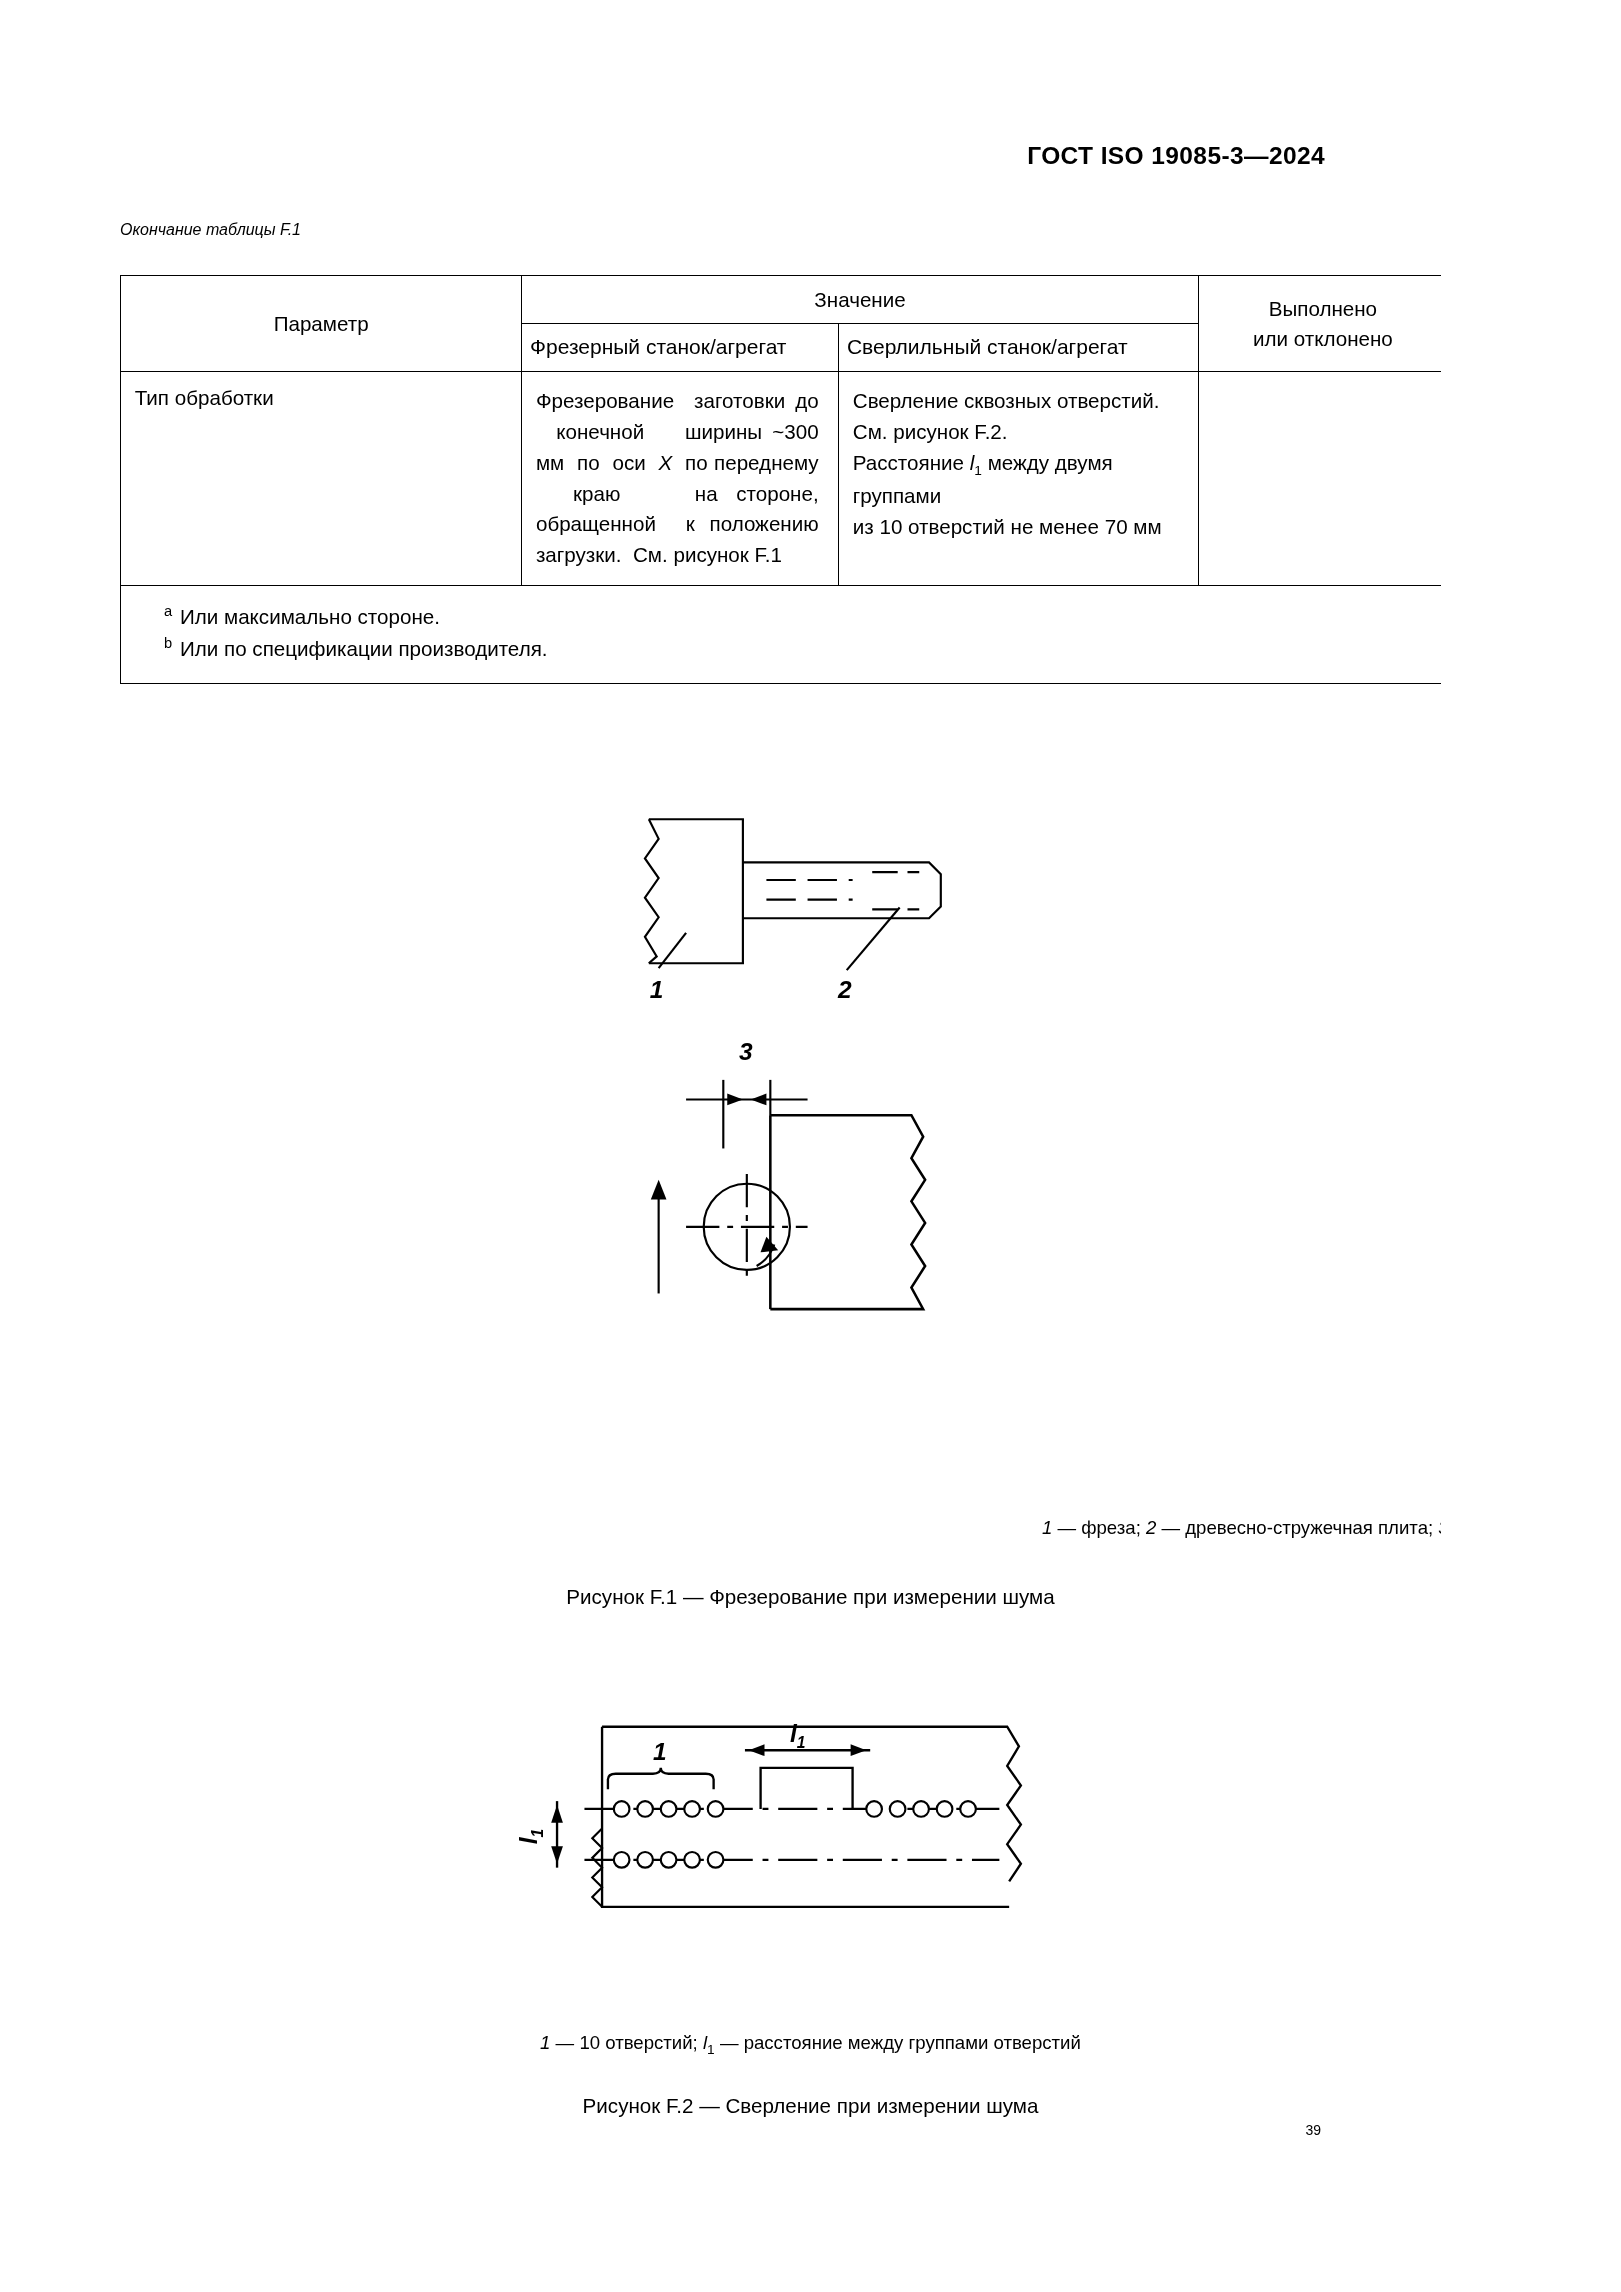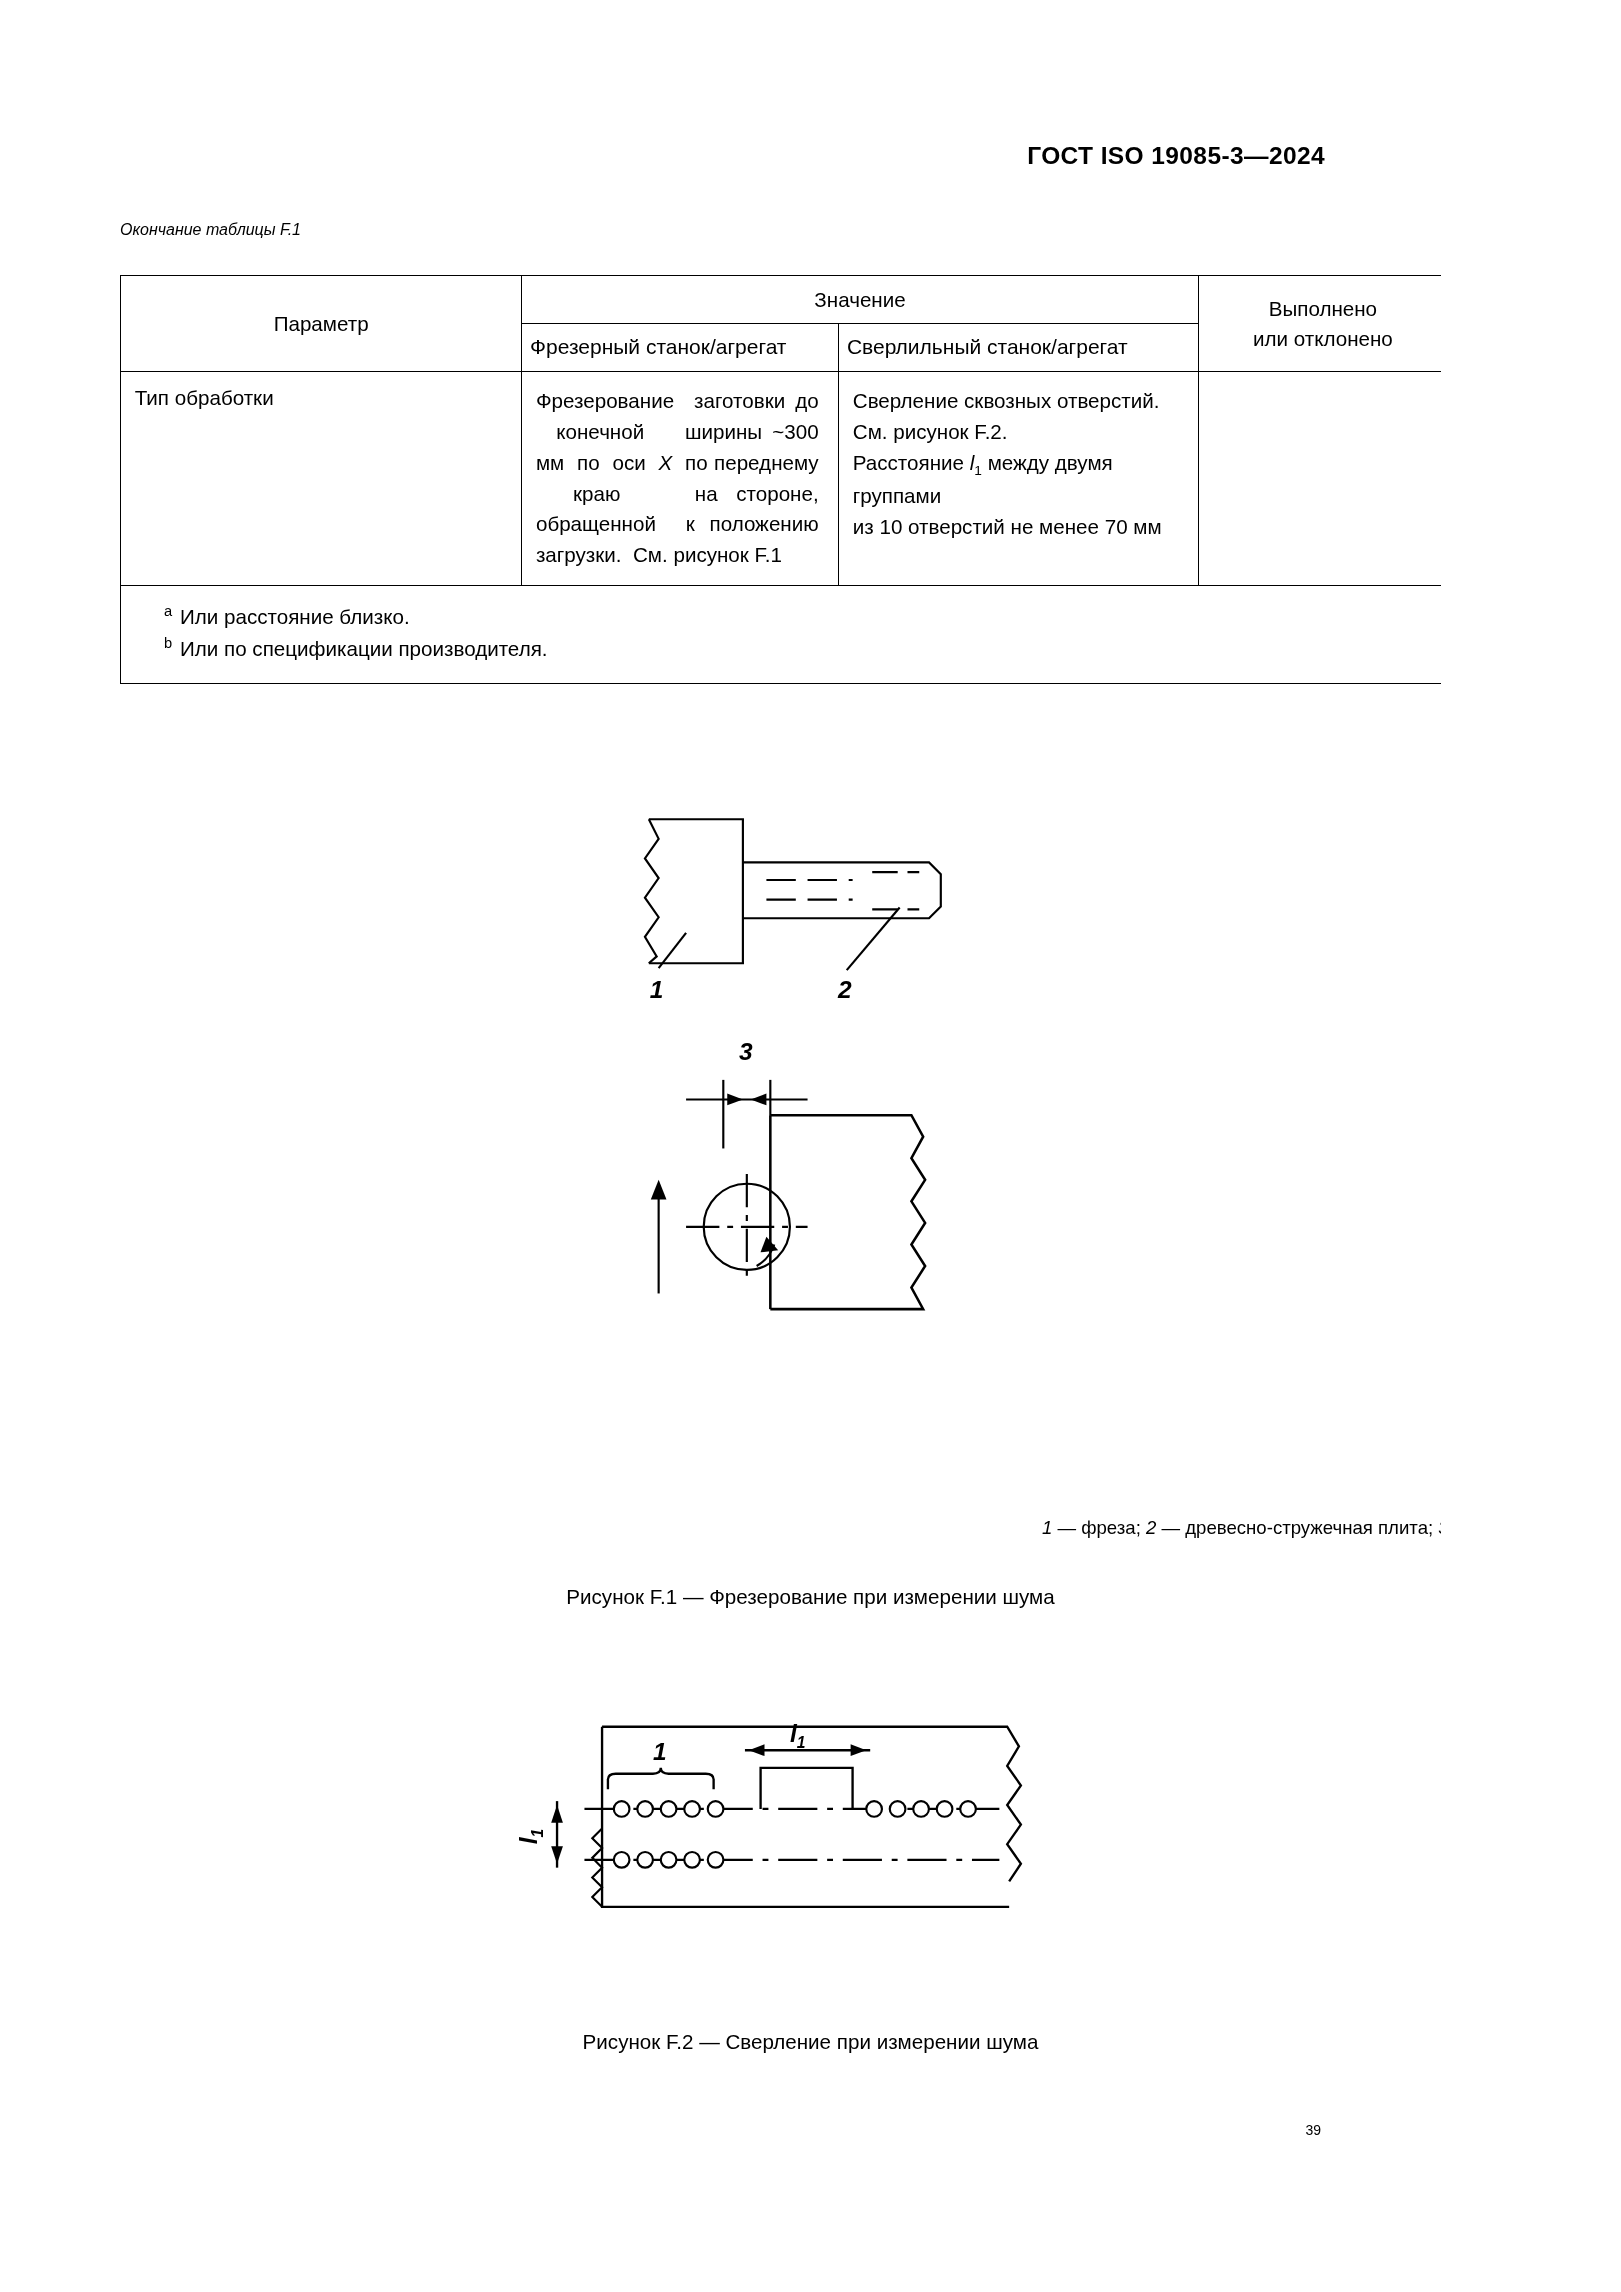--- a/index.html
+++ b/index.html
@@ -151,21 +151,21 @@
       <td class="hdr-sub" style="width:363px">Сверлильный станок/агрегат</td>
     </tr>
     <tr>
       <td class="cell-param">Тип обработки</td>
       <td class="cell-body">Фрезерование&nbsp; заготовки до&nbsp; &nbsp;&nbsp;конечной&nbsp; &nbsp;&nbsp;ширины ~300&nbsp; мм&nbsp; по&nbsp; оси&nbsp; <span class="ital">X</span>&nbsp; по переднему&nbsp; &nbsp;&nbsp;краю&nbsp; &nbsp;&nbsp;на стороне,&nbsp; обращенной&nbsp; к положению&nbsp; загрузки.&nbsp; См. рисунок F.1</td>
       <td class="cell-body nojust">Сверление сквозных отверстий.<br>См. рисунок F.2.<br>Расстояние <span class="ital">l</span><span class="sub">1</span> между двумя группами<br>из 10 отверстий не менее 70 мм</td>
       <td class="cell-blank"></td>
     </tr>
     <tr>
       <td class="footnotes" colspan="4">
-        <div><span class="fn-mark">a</span><span>Или расстояние близко.</span></div>
+        <div><span class="fn-mark">a</span><span>Или максимально стороне.</span></div>
         <div><span class="fn-mark">b</span><span>Или по спецификации производителя.</span></div>
       </td>
     </tr>
   </tbody>
     </table>
 
   <div class="fig-wrap" style="top:784px; height:725px;">
     <svg width="1621" height="725" viewBox="0 0 1654 740">
       <g stroke="#000" fill="none" stroke-width="2.2">
 
@@ -257,19 +257,22 @@
         <circle cx="892" cy="96" r="8"></circle>
           <circle cx="916" cy="96" r="8"></circle>
           <circle cx="940" cy="96" r="8"></circle>
           <circle cx="964" cy="96" r="8"></circle>
           <circle cx="988" cy="96" r="8"></circle>
       </g>
       <text x="666" y="46" font-family="Liberation Sans, sans-serif" font-size="25" font-style="italic" font-weight="bold">1</text>
       <text x="806" y="28" font-family="Liberation Sans, sans-serif" font-size="25" font-style="italic" font-weight="bold">l<tspan font-size="16" dy="6">1</tspan></text>
       <text x="548" y="132" font-family="Liberation Sans, sans-serif" font-size="25" font-style="italic" font-weight="bold" transform="rotate(-90 548 132)">l<tspan font-size="16" dy="6">1</tspan></text>
     </svg>
+    <div class="fig-legend" style="margin-top:39px;">
+      <span class="ital">1</span> — 10 отверстий; <span class="ital">l</span><span class="sub">1</span> — расстояние между группами отверстий
+    </div>
     <div class="fig-title" style="margin-top:37px;">Рисунок F.2 — Сверление при измерении шума</div>
   </div>
 
   <div class="pageno">39</div>
 
 </div>
 
 
 </body></html>

